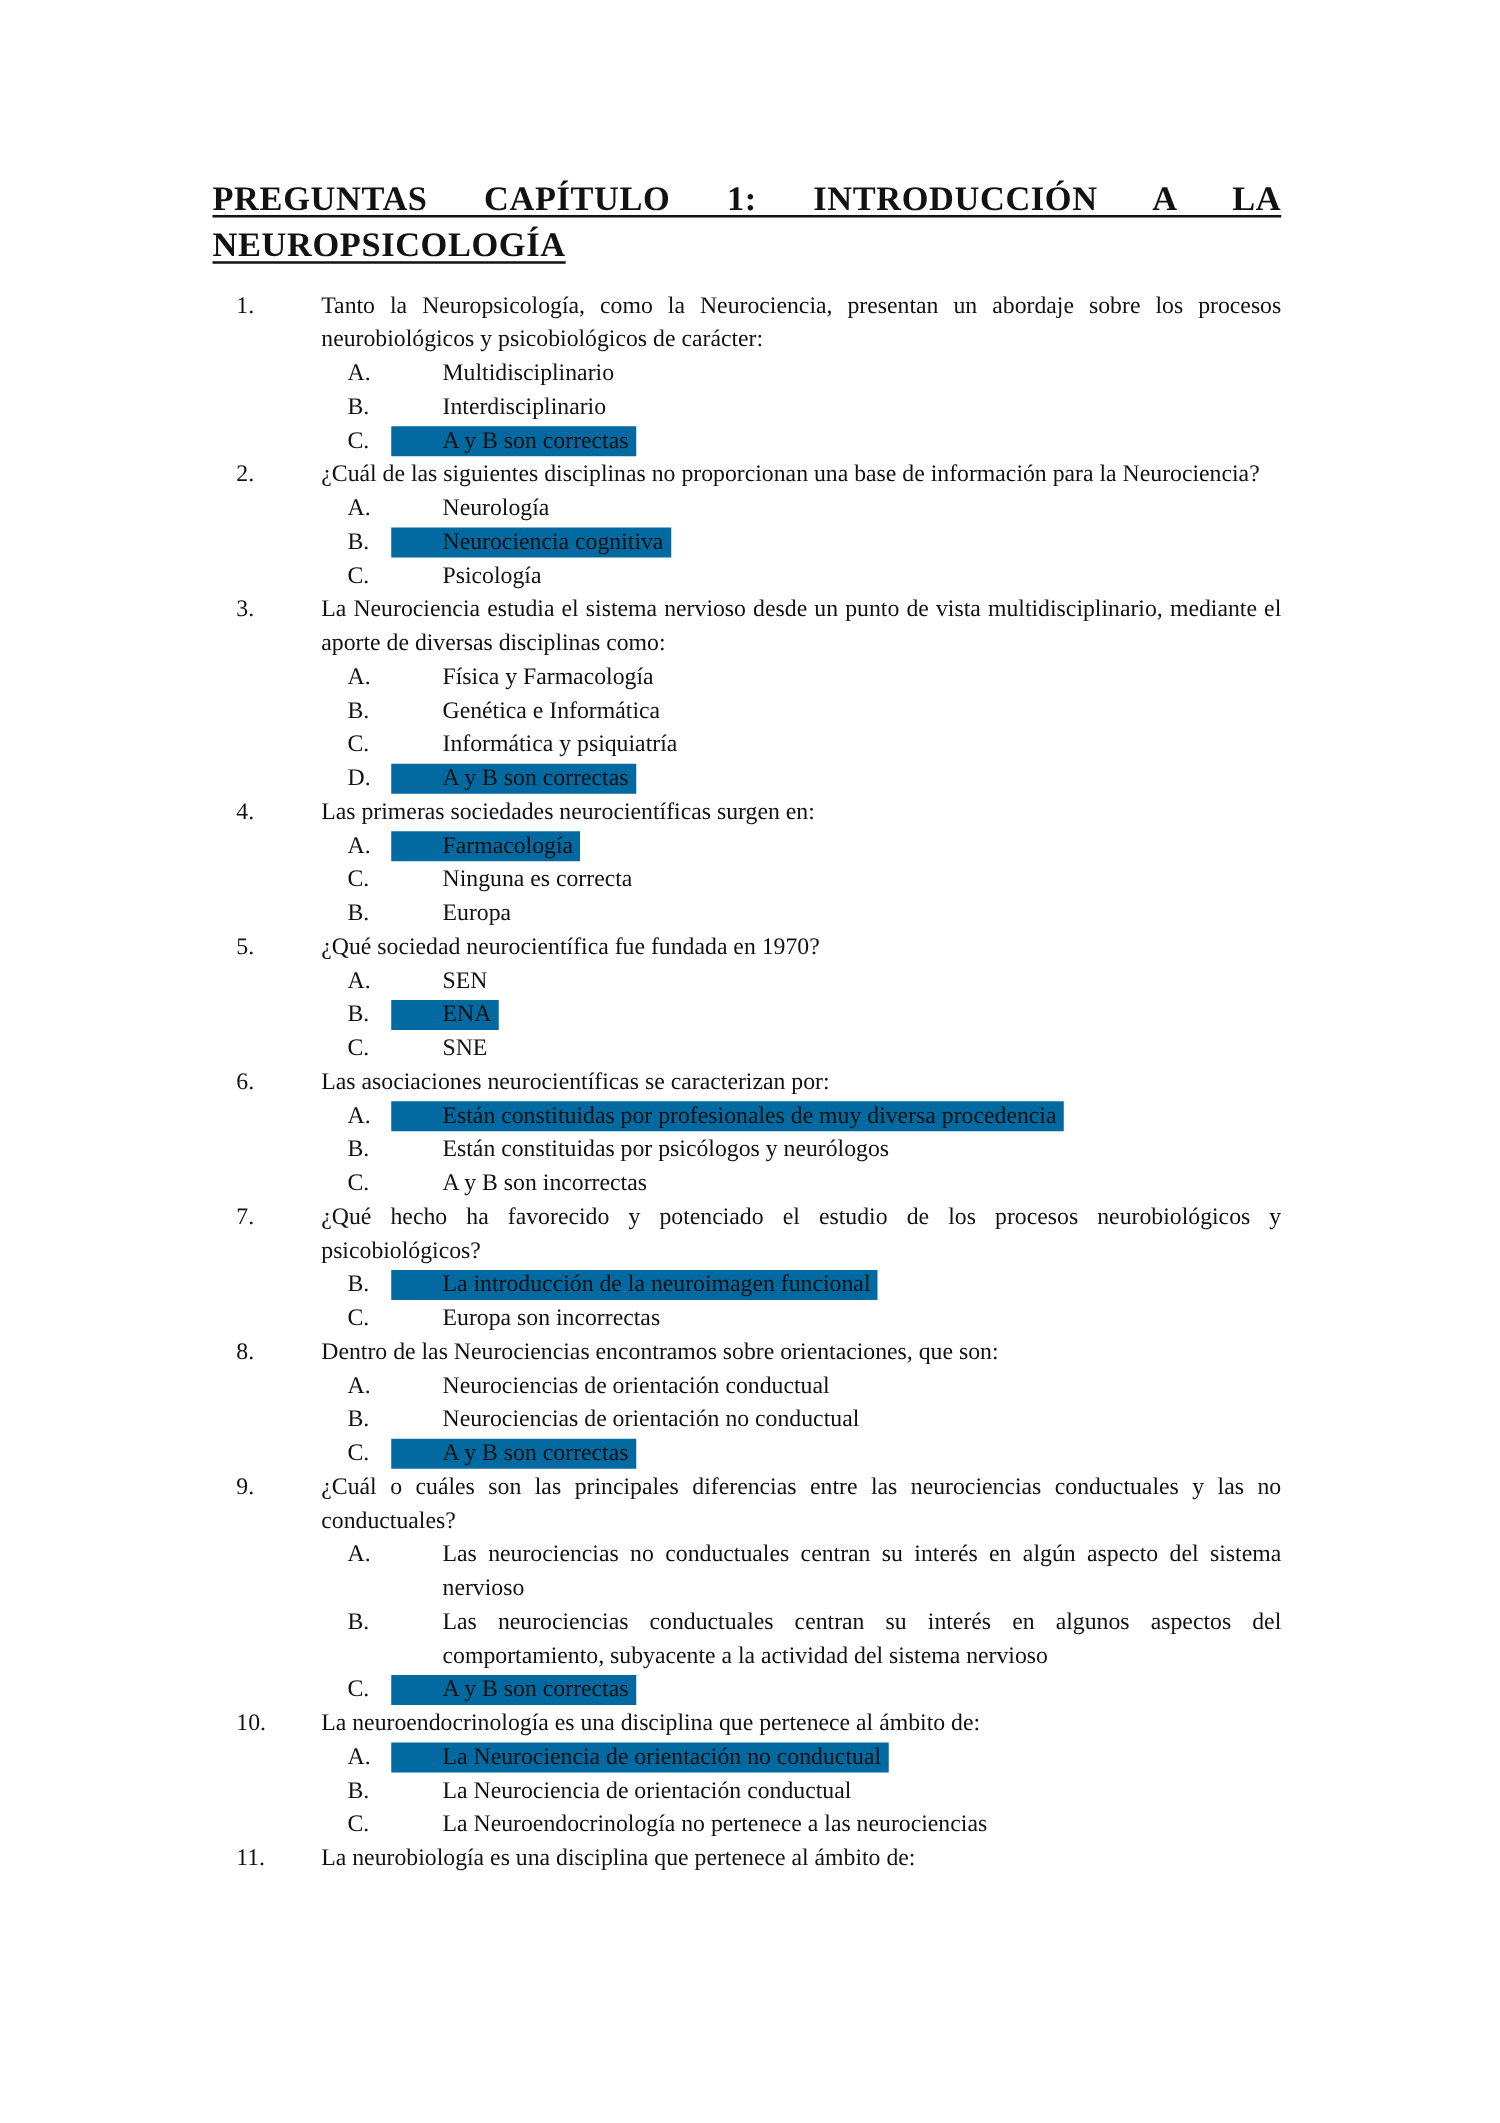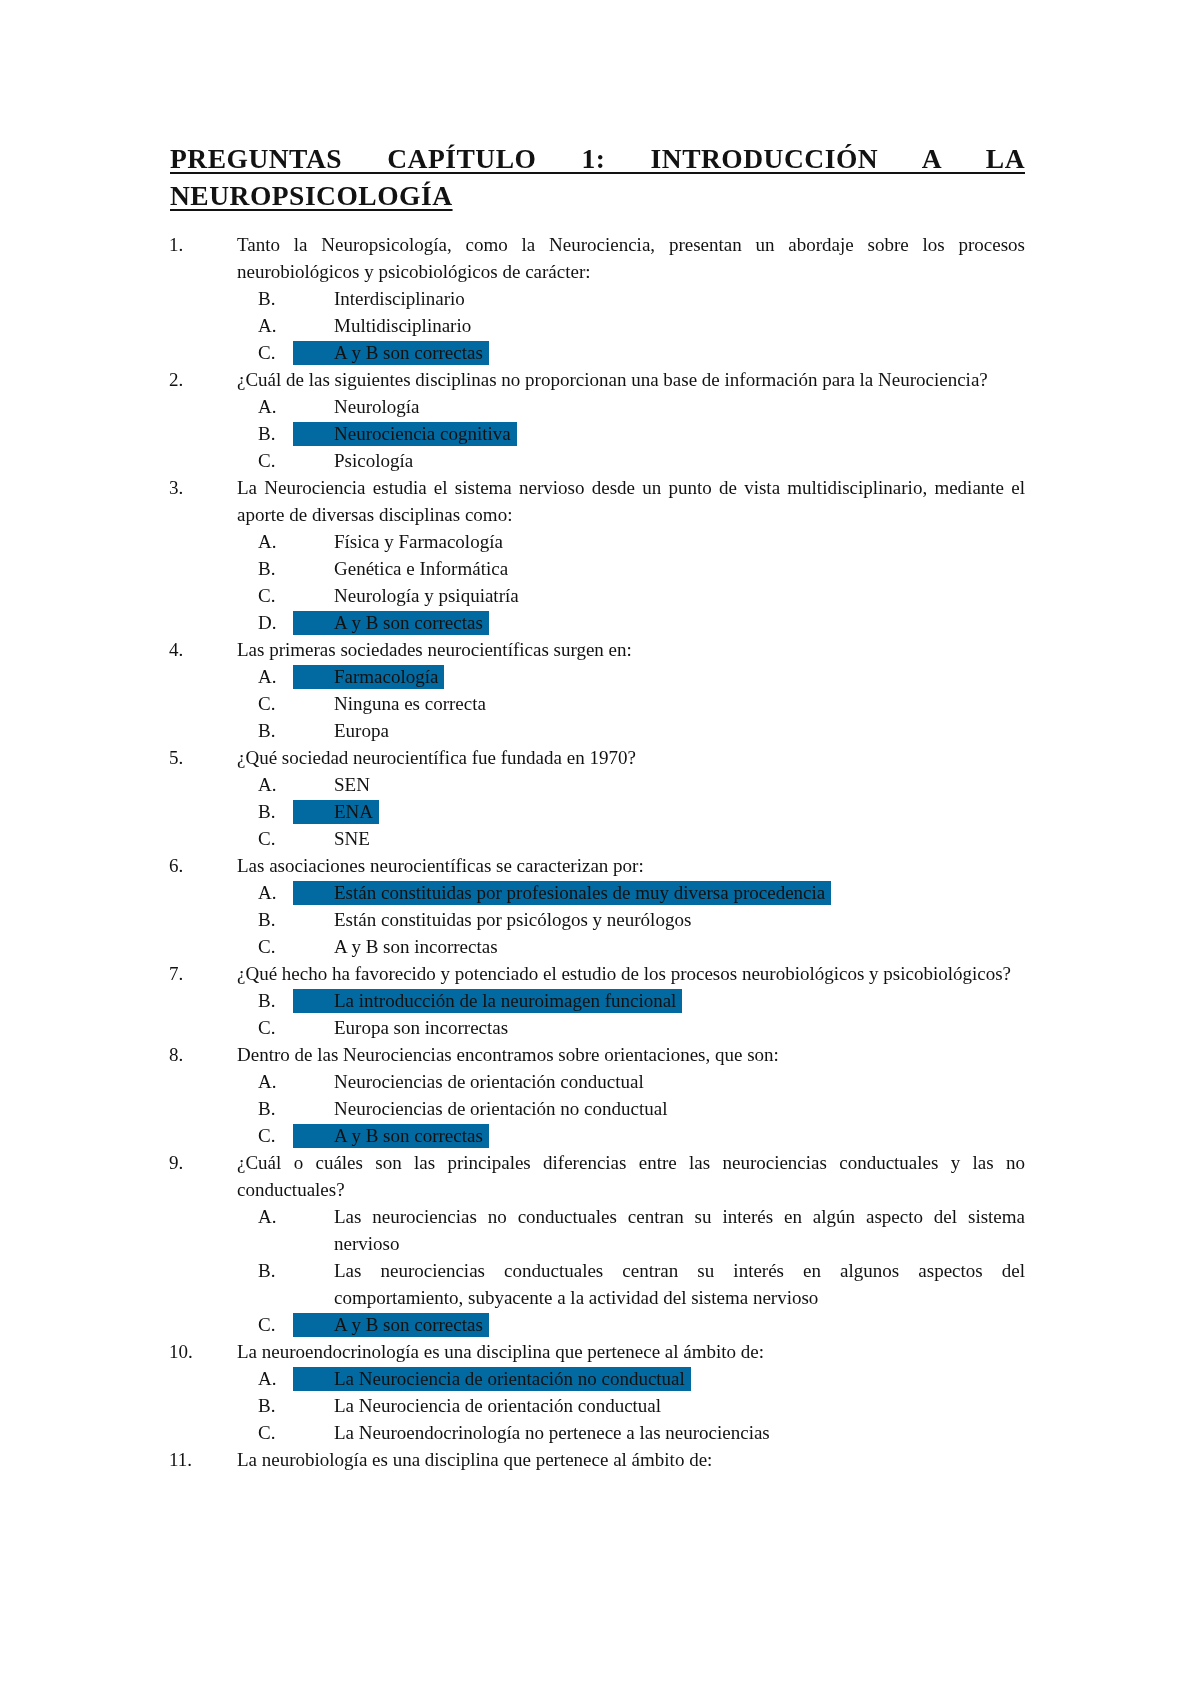--- a/index.html
+++ b/index.html
@@ -15,21 +15,21 @@
     padding: 140px 175px 16px 170px;
     overflow: hidden;
   }
   .title { font-weight: bold; font-size: 27.5px; line-height: 37px; letter-spacing: 0.5px; }
   .title-line {
     text-decoration: underline;
     text-decoration-thickness: 2px;
     text-underline-offset: 4px;
   }
   .title-line.justified { text-align: justify; text-align-last: justify; }
-  .quiz { margin-top: 17px; font-size: 19px; line-height: 27px; }
+  .quiz { margin-top: 17px; font-size: 19px; line-height: 27px; margin-left: 20px; }
   .question { margin-left: 33px; }
   .q-stem { padding-left: 34px; text-indent: -34px; text-align: justify; }
   .q-num { display: inline-block; width: 34px; }
   .opt { margin-left: 93px; padding-left: 38px; text-indent: -38px; text-align: justify; }
   .opt-letter { display: inline-block; width: 38px; }
   .opt-inner.hl { background: #0369a1; padding: 1px 6px 2px 3px; margin-left: -3px; }
 </style>
 </head>
 <body>
 
@@ -37,37 +37,37 @@
 
   <div class="title">
     <div class="title-line justified">PREGUNTAS CAPÍTULO 1: INTRODUCCIÓN A LA</div>
     <div class="title-line">NEUROPSICOLOGÍA</div>
   </div>
 
   <div class="quiz">
 
     <div class="question">
       <div class="q-stem"><span class="q-num">1.</span><span>Tanto la Neuropsicología, como la Neurociencia, presentan un abordaje sobre los procesos neurobiológicos y psicobiológicos de carácter:</span></div>
+      <div class="opt"><span class="opt-inner"><span class="opt-letter">A.</span><span>Multidisciplinario</span></span></div>
       <div class="opt"><span class="opt-inner"><span class="opt-letter">B.</span><span>Interdisciplinario</span></span></div>
-      <div class="opt"><span class="opt-inner"><span class="opt-letter">A.</span><span>Multidisciplinario</span></span></div>
       <div class="opt"><span class="opt-inner hl"><span class="opt-letter">C.</span><span>A y B son correctas</span></span></div>
     </div>
 
     <div class="question">
       <div class="q-stem"><span class="q-num">2.</span><span>¿Cuál de las siguientes disciplinas no proporcionan una base de información para la Neurociencia?</span></div>
       <div class="opt"><span class="opt-inner"><span class="opt-letter">A.</span><span>Neurología</span></span></div>
       <div class="opt"><span class="opt-inner hl"><span class="opt-letter">B.</span><span>Neurociencia cognitiva</span></span></div>
       <div class="opt"><span class="opt-inner"><span class="opt-letter">C.</span><span>Psicología</span></span></div>
     </div>
 
     <div class="question">
       <div class="q-stem"><span class="q-num">3.</span><span>La Neurociencia estudia el sistema nervioso desde un punto de vista multidisciplinario, mediante el aporte de diversas disciplinas como:</span></div>
       <div class="opt"><span class="opt-inner"><span class="opt-letter">A.</span><span>Física y Farmacología</span></span></div>
       <div class="opt"><span class="opt-inner"><span class="opt-letter">B.</span><span>Genética e Informática</span></span></div>
-      <div class="opt"><span class="opt-inner"><span class="opt-letter">C.</span><span>Neurología y psiquiatría</span></span></div>
+      <div class="opt"><span class="opt-inner"><span class="opt-letter">C.</span><span>Informática y psiquiatría</span></span></div>
       <div class="opt"><span class="opt-inner hl"><span class="opt-letter">D.</span><span>A y B son correctas</span></span></div>
     </div>
 
     <div class="question">
       <div class="q-stem"><span class="q-num">4.</span><span>Las primeras sociedades neurocientíficas surgen en:</span></div>
       <div class="opt"><span class="opt-inner hl"><span class="opt-letter">A.</span><span>Farmacología</span></span></div>
       <div class="opt"><span class="opt-inner"><span class="opt-letter">C.</span><span>Ninguna es correcta</span></span></div>
       <div class="opt"><span class="opt-inner"><span class="opt-letter">B.</span><span>Europa</span></span></div>
     </div>
 

